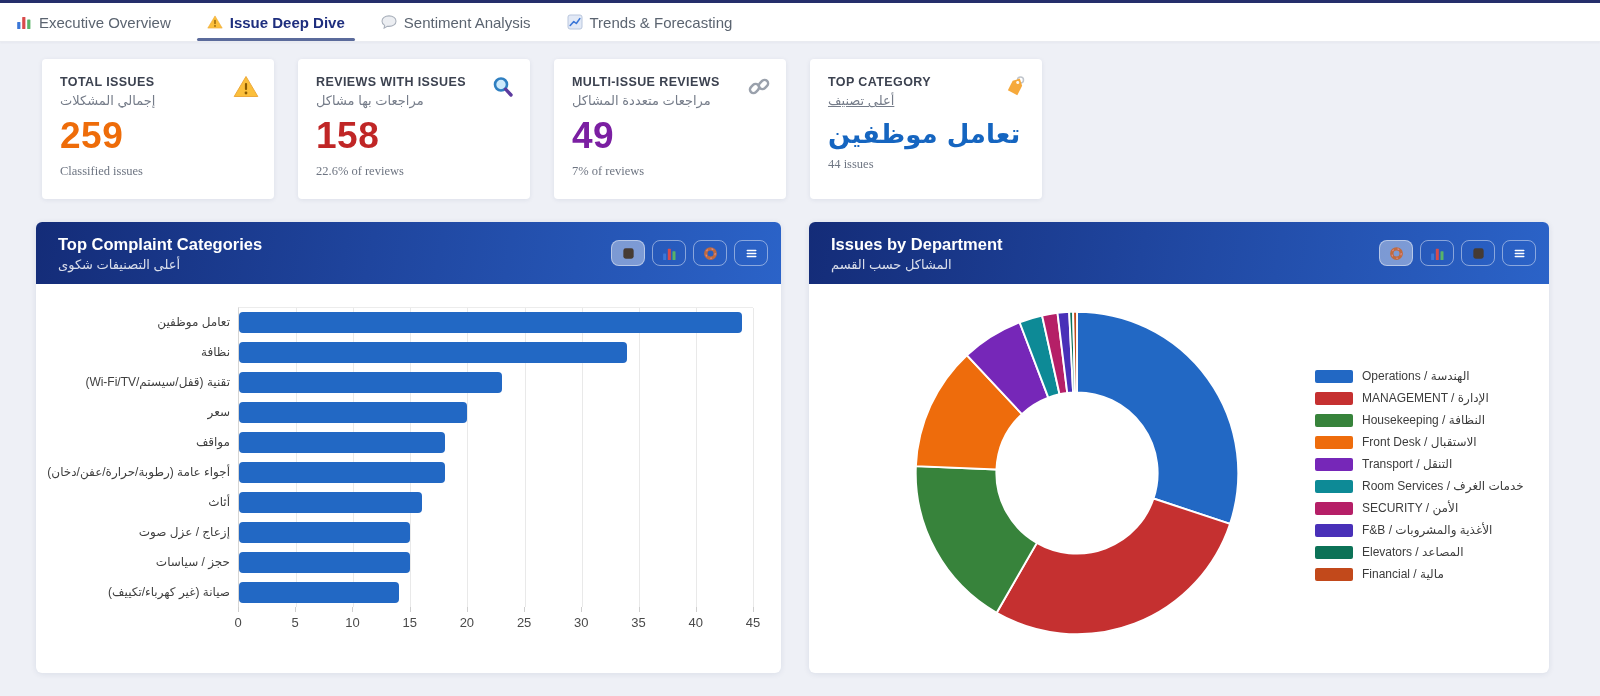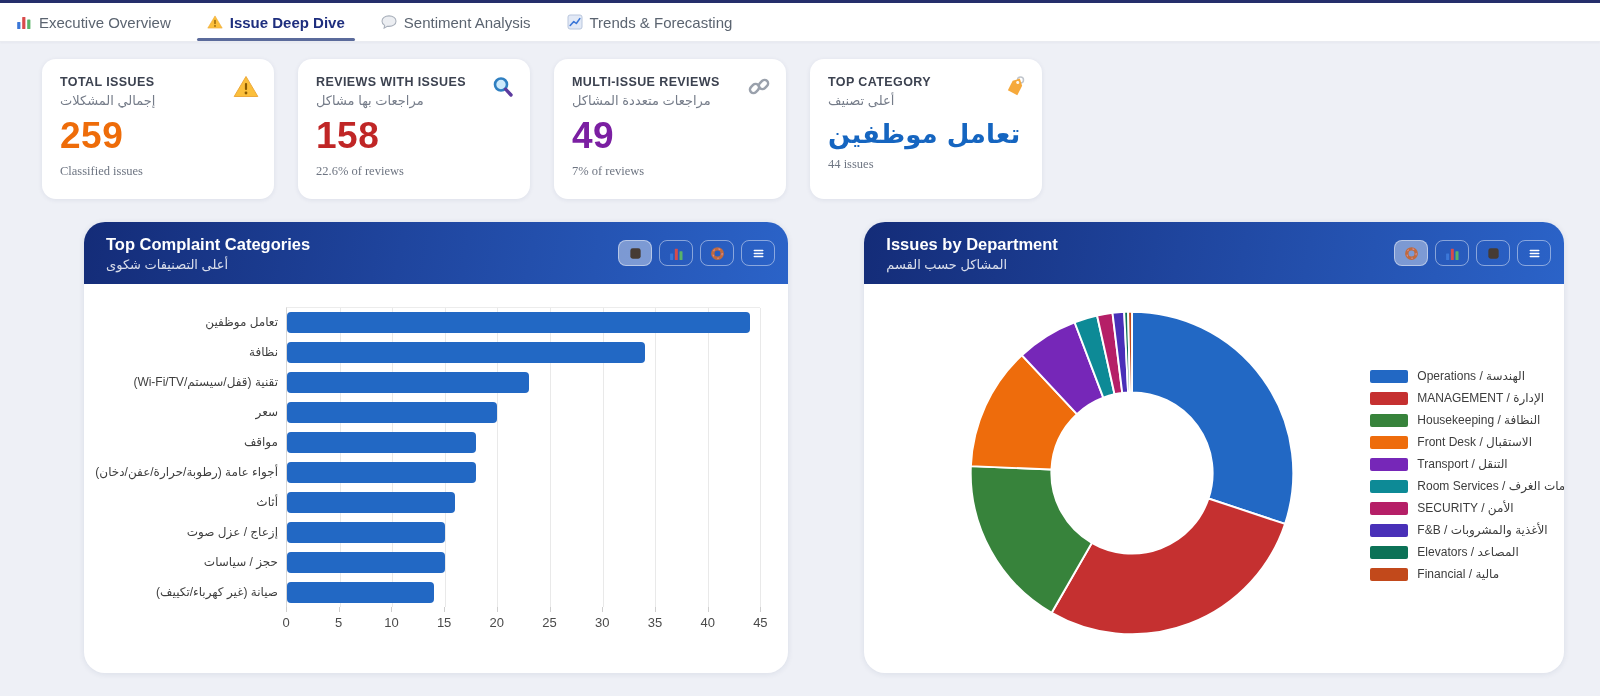--- a/index.html
+++ b/index.html
@@ -23,34 +23,34 @@
   .tab .icon { display:inline-flex; }
   .tab.active { color:#1e2e7e; font-weight:bold; }
   .tab.active::after { content:""; position:absolute; left:-10px; right:-10px; bottom:0;
          height:3px; background:#5b6b9b; border-radius:2px; }
 
   .content { padding:17px 36px 0 36px; }
 
   
   .kpi-row { display:flex; gap:24px; padding-left:6px; }
   .card {
-    width:232px; height:140px; background:#fff; border-radius:14px;
+    width:232px; height:140px; background:#fff; border-radius:4px;
     box-shadow:0 1px 5px rgba(25,40,90,0.08); padding:16px 18px 12px; position:relative;
   }
   .card-label { font-size:12.5px; font-weight:bold; color:#3c4250; letter-spacing:.4px; }
   .card-label-ar { font-size:13px; color:#757c89; margin-top:4px; }
   .card-value { font-size:37px; font-weight:800; line-height:1; margin-top:9px; letter-spacing:.5px; }
   .card-value.arabic { font-size:26px; margin-top:13px; letter-spacing:0; font-family:"DejaVu Sans",sans-serif; }
   .card-caption { font-size:12.5px; color:#6e7582; margin-top:10px;font-family:Liberation Serif, serif; }
   .card-icon { position:absolute; top:16px; right:15px; display:inline-flex; }
 
   
   .charts-row { display:flex; gap:28px; margin-top:23px; }
-  .panel { background:#fff; border-radius:21px; overflow:hidden;
-           box-shadow:0 1px 6px rgba(25,40,90,0.09); height:451px;margin-left:48px; }
+  .panel { background:#fff; border-radius:6px; overflow:hidden;
+           box-shadow:0 1px 6px rgba(25,40,90,0.09); height:451px; }
   .panel.left  { width:745px; }
   .panel.right { width:740px; }
   .panel-header {
     height:62px; display:flex; justify-content:space-between; align-items:center;
     padding:0 13px 0 22px;
     background:linear-gradient(100deg,#142c78 0%,#1f459e 45%,#2b63c8 100%);
   }
   .panel-title { font-size:16.5px; font-weight:bold; color:#fff; }
   .panel-subtitle { font-size:13px; color:rgba(255,255,255,.84); margin-top:3px; }
   .toolbar { display:flex; gap:7px; }
@@ -167,21 +167,21 @@
           <svg width="24" height="24" viewBox="0 0 24 24">
             <g fill="none" stroke="#9aa1ac" stroke-width="2.5">
               <rect x="2.5" y="10" width="10" height="7" rx="3.5" transform="rotate(-45 7.5 13.5)"></rect>
               <rect x="11.5" y="6" width="10" height="7" rx="3.5" transform="rotate(-45 16.5 9.5)"></rect>
             </g>
           </svg>
         </span>
       </div>
       <div class="card">
         <div class="card-label">TOP CATEGORY</div>
-        <div class="card-label-ar" dir="rtl" style="text-align: left;">أعلى تصنيف</div>
+        <div class="card-label-ar" dir="rtl" style="text-align: left; text-decoration: underline;">أعلى تصنيف</div>
         <div class="card-value arabic" style="color: rgb(21, 101, 192);">تعامل موظفين</div>
         <div class="card-caption">44 issues</div>
         <span class="card-icon">
           <svg width="24" height="24" viewBox="0 0 24 24">
             <circle cx="17.5" cy="5" r="3" fill="none" stroke="#c0c5cc" stroke-width="1.5"></circle>
             <g transform="rotate(-18 12 13)">
               <path d="M4.5 13 L12 5.5 H19.5 V13 L12 20.5 Z" fill="#f6a93b"></path>
               <circle cx="16.3" cy="8.6" r="1.5" fill="#fff" opacity=".9"></circle>
             </g>
           </svg>

